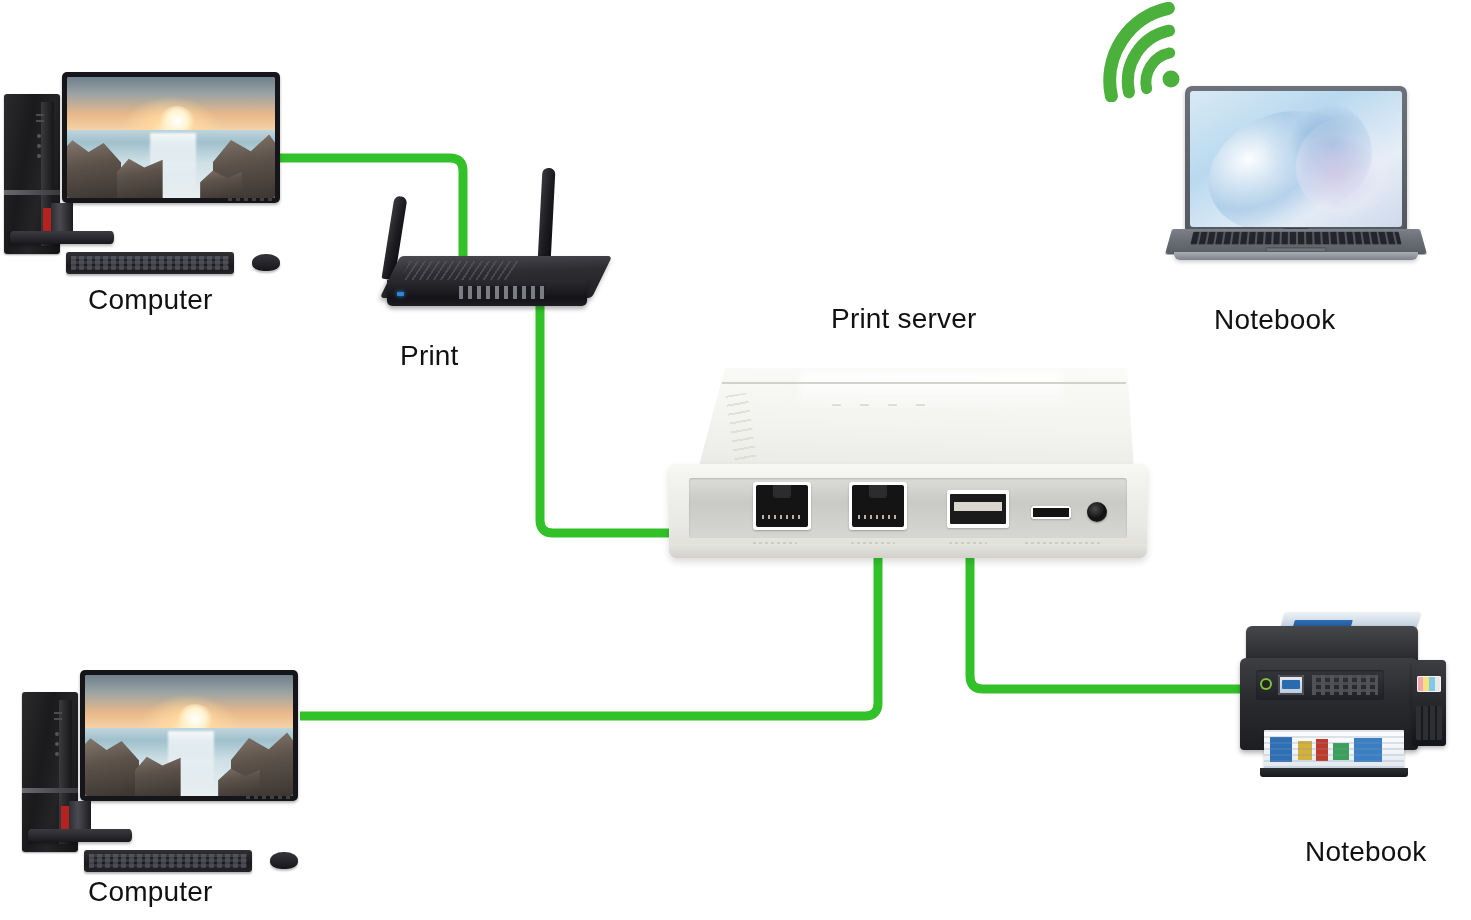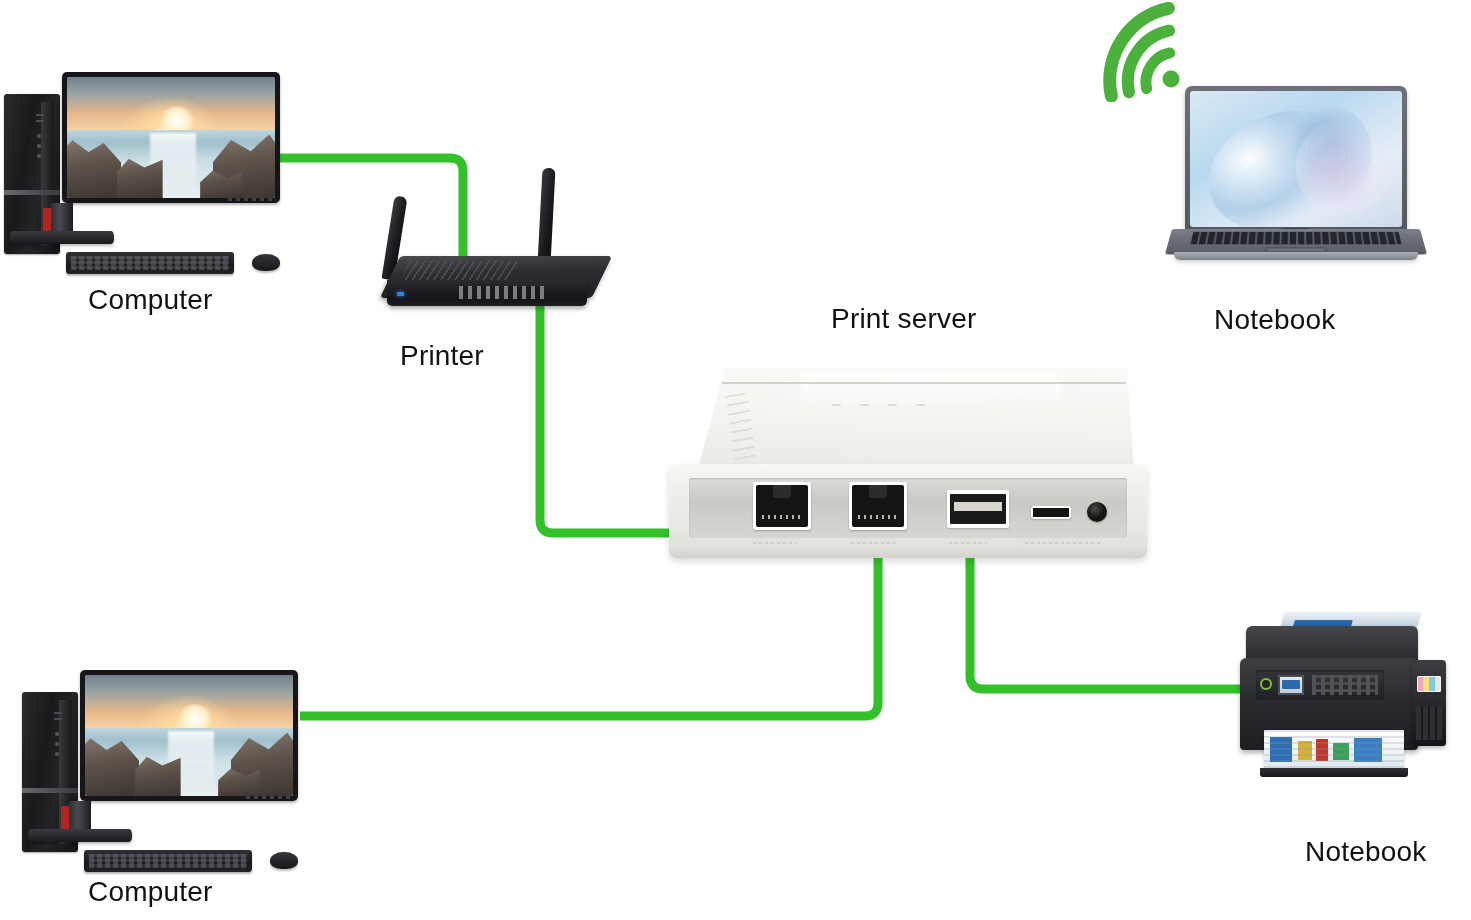--- a/index.html
+++ b/index.html
@@ -583,21 +583,21 @@
     <div class="rt-ant" style="left:10px; top:28px; height:84px; transform:rotate(9deg);"></div>
     <div class="rt-ant" style="left:162px; top:0px; height:96px; transform:rotate(3deg);"></div>
     <div class="rt-top" style="left:12px; top:88px;">
       <div class="rt-vents"></div>
     </div>
     <div class="rt-front" style="left:9px; top:112px;">
       <div class="rt-led"></div>
       <div class="rt-ports"></div>
     </div>
   </div>
-  <div class="label" style="left:400px; top:342px;">Printer</div>
+  <div class="label" style="left:400px; top:342px;">Print</div>
 
   <div class="label" style="left:831px; top:305px;">Print server</div>
 
   <div id="printserver">
     <div class="ps-top">
       <div class="ps-top-sheen"></div>
       <div class="ps-top-edge"></div>
       <div class="ps-brand"></div>
       <div class="ps-leds">
         <div class="ps-led"></div>

